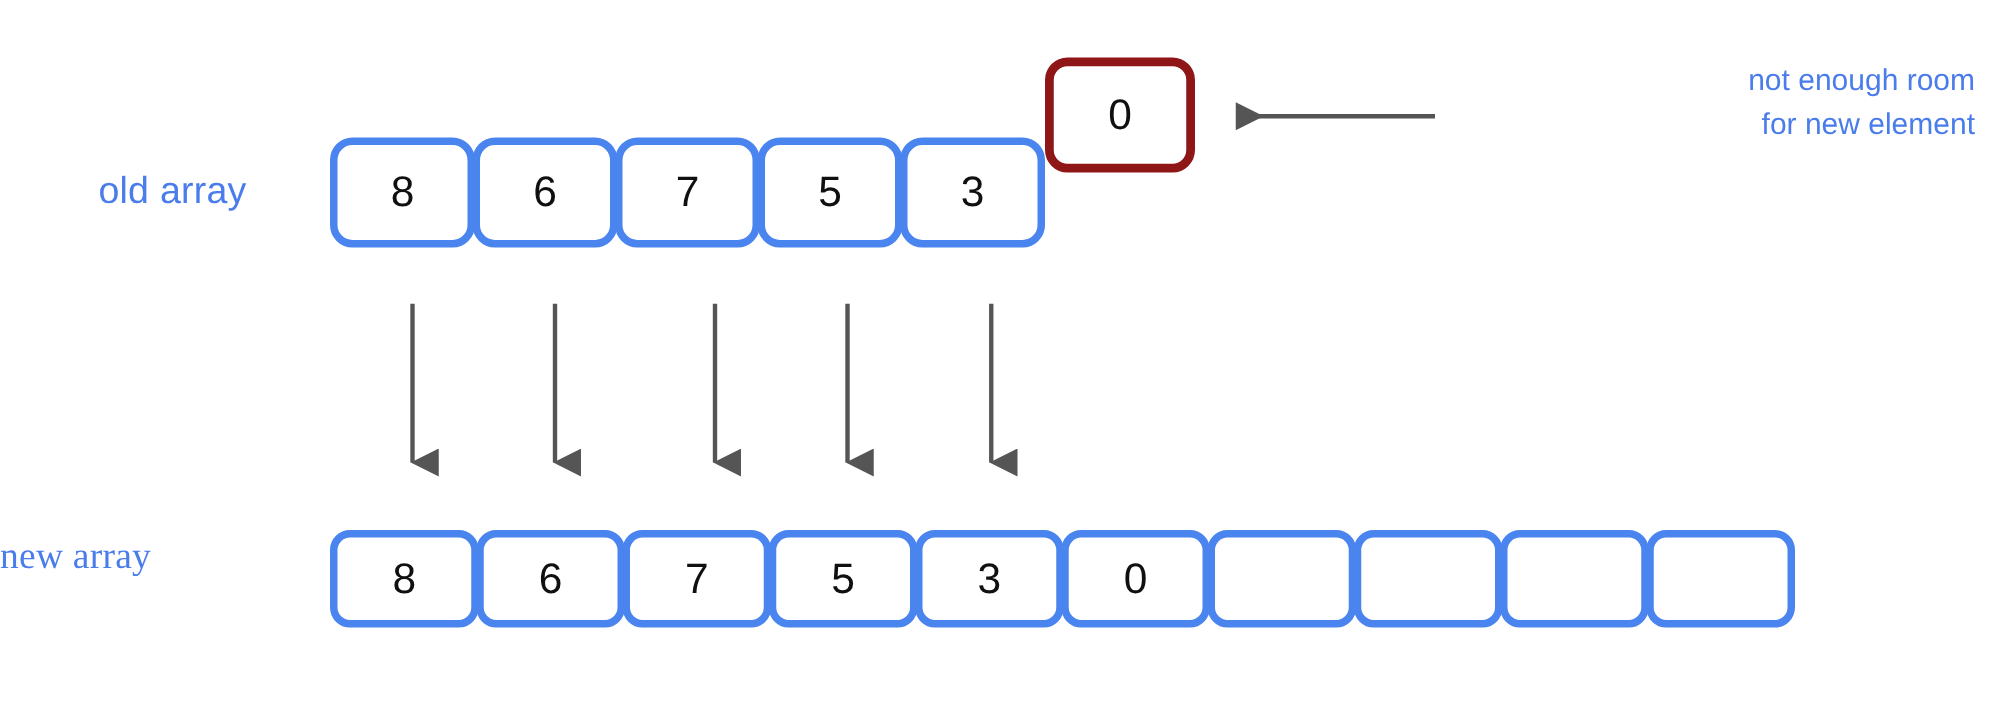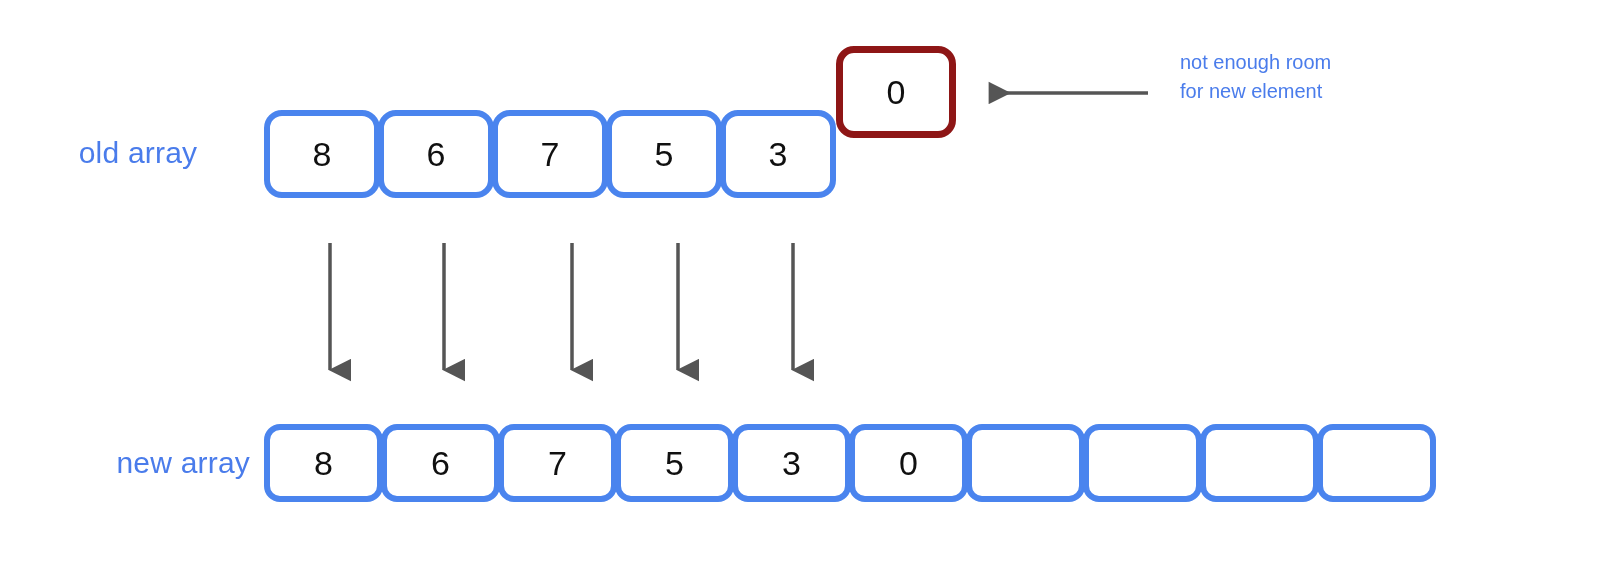--- a/index.html
+++ b/index.html
@@ -28,23 +28,24 @@
     letter-spacing: 0.2px;
   }
   #label-old-array {
     left: 13px;
     top: 136px;
     width: 250px;
     text-align: center;
   }
   #label-new-array {
     left: 0px;
-    top: 446px;
+    top: 428px;
     width: 250px;
-    text-align: right;
+    text-align: left;
+    font-family: Liberation Serif, serif;
   }
 
   
   .array-row {
     position: absolute;
     display: flex;
     align-items: stretch;
   }
   .cell {
     box-sizing: border-box;
@@ -103,23 +104,23 @@
     z-index: 5;
   }
 
   
   #annotation-text {
     position: absolute;
     left: 1180px;
     top: 48px;
     width: 400px;
     color: #4a7ceb;
-    font-size: 20px;
+    font-size: 24px;
     line-height: 1.45;
-    text-align: left;
+    text-align: right;
     white-space: pre-line;
     font-family: "Liberation Sans", sans-serif;
   }
 
   
   #arrow-layer {
     position: absolute;
     left: 0;
     top: 0;
     width: 1600px;

